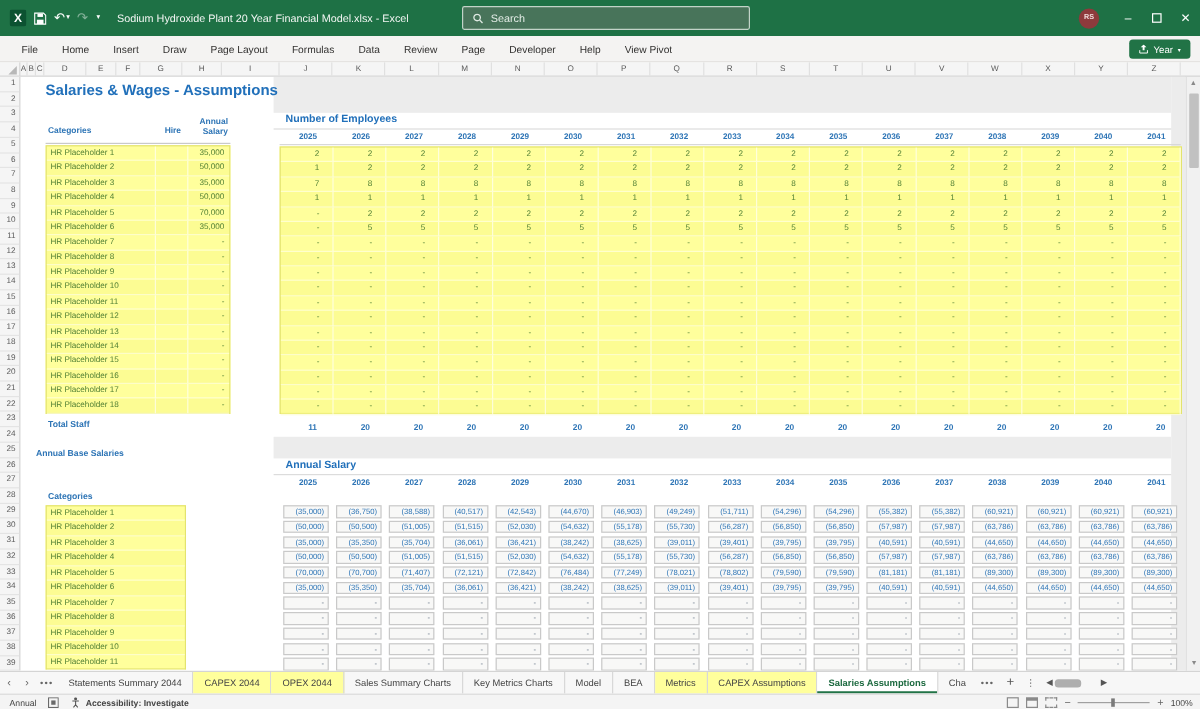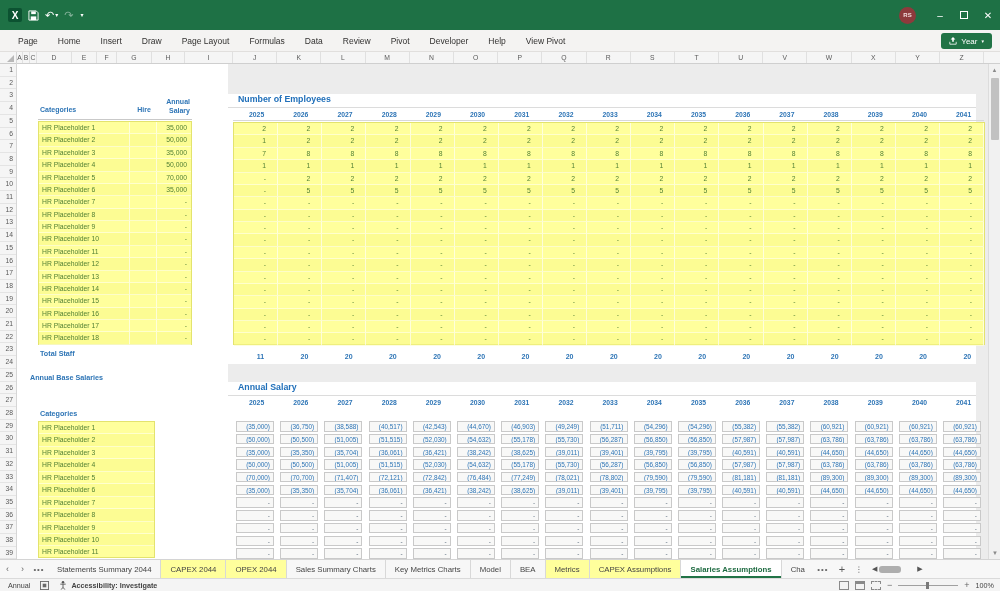--- a/index.html
+++ b/index.html
@@ -126,41 +126,51 @@
             <rect x="3" y="7" width="6" height="4" fill="#fff"></rect>
             <rect x="3.5" y="1.5" width="5" height="3" fill="#fff"></rect>
           </svg>
       </span>
       <span class="qbtn">↶<span class="mini">▾</span></span>
       <span class="qbtn dim">↷</span>
       <span class="qbtn">
           <span class="mini">▾</span>
         </span>
     </div>
+    <div class="doc-title">Sodium Hydroxide Plant 20 Year Financial Model.xlsx  -  Excel</div>
+    <div class="searchbox">
+      <span>
+        <svg width="9" height="9" viewBox="0 0 10 10">
+            <circle cx="4" cy="4" r="3" fill="none" stroke="#dfe9e2" stroke-width="1.2"></circle>
+            <line x1="6.3" y1="6.3" x2="9" y2="9" stroke="#dfe9e2" stroke-width="1.2"></line>
+          </svg>
+      </span>
+      <span>Search</span>
+    </div>
     <div class="win-right">
       <span class="avatar">RS</span>
       <span class="wbtn">–</span>
       <span class="wbtn">
           <span class="restore-glyph"></span>
         </span>
       <span class="wbtn">✕</span>
     </div>
   </div>
 
   <div class="ribbon">
     <div id="ribbonTabs">
-        <div class="rtab">Page</div>
+        <div class="rtab">File</div>
         <div class="rtab">Home</div>
         <div class="rtab">Insert</div>
         <div class="rtab">Draw</div>
         <div class="rtab">Page Layout</div>
         <div class="rtab">Formulas</div>
         <div class="rtab">Data</div>
         <div class="rtab">Review</div>
-        <div class="rtab">Pivot</div>
+        <div class="rtab">Page</div>
         <div class="rtab">Developer</div>
         <div class="rtab">Help</div>
         <div class="rtab">View Pivot</div>
       </div>
     <button class="share">
       <svg width="8" height="8" viewBox="0 0 10 10">
           <path d="M5 0 L8 3 H6 V6 H4 V3 H2 Z" fill="#fff"></path>
           <path d="M1 6 V9 H9 V6" fill="none" stroke="#fff" stroke-width="1"></path>
         </svg>
       <span>Year</span>
@@ -240,20 +250,21 @@
         <div class="rnum" style="height: 12.718px; line-height: 11.7px;">36</div>
         <div class="rnum" style="height: 12.718px; line-height: 11.7px;">37</div>
         <div class="rnum" style="height: 12.718px; line-height: 11.7px;">38</div>
         <div class="rnum" style="height: 12.718px; line-height: 11.7px;">39</div>
       </div>
 
     <div class="greyband" style="left:228px; top:0; width:748px; height:30px"></div>
     <div class="greyband" style="left:228px; top:300px; width:748px; height:18px"></div>
     <div class="greyband" style="left:976px; top:0; width:12px; height:495px"></div>
 
+    <div class="pgtitle">Salaries &amp; Wages - Assumptions</div>
 
     <div class="sthead" style="left:40px; top:42px">Categories</div>
     <div class="sthead" style="left:130px; top:42px; width:28px; text-align:center">Hire</div>
     <div class="sthead" style="left:158px; top:34px; width:32px; text-align:right">Annual</div>
     <div class="sthead" style="left:158px; top:43px; width:32px; text-align:right">Salary</div>
     <div class="rule" style="left:38px; top:55px; width:154px; background:#c9c9c9"></div>
 
     <div id="staffTable" class="yellowtbl yellow" style="left:38px; top:57px; width:154px; height:224px">
         <div class="yrow" style="height: 12.39px; line-height: 12.39px;">
           <div class="ycell" style="width: 92px; padding-left: 3px;">HR Placeholder 1</div>

